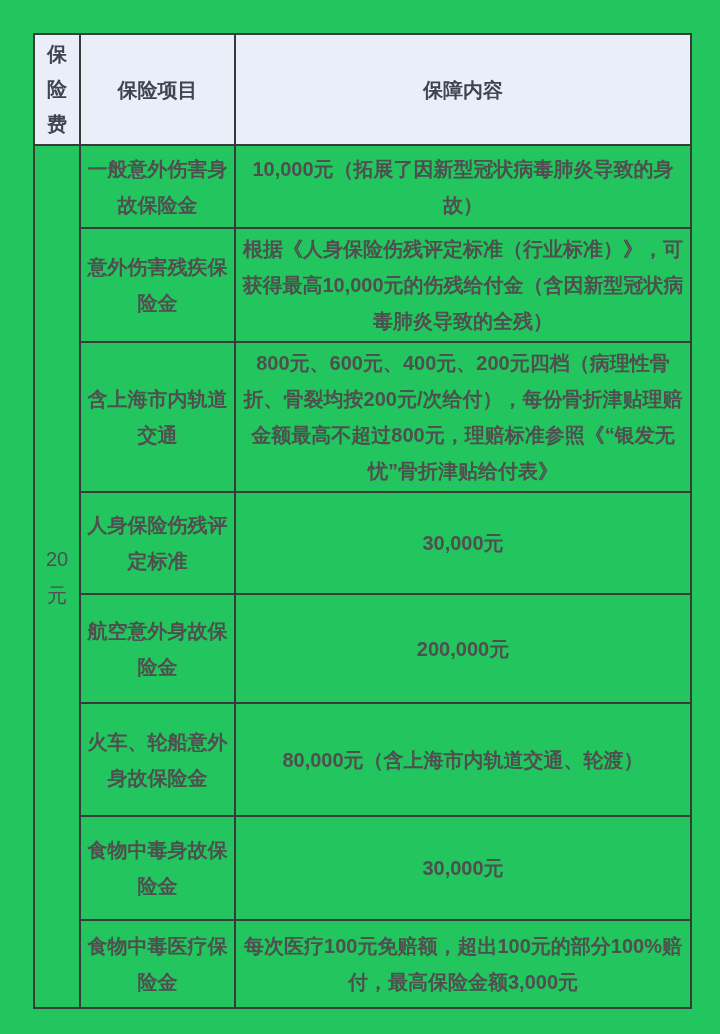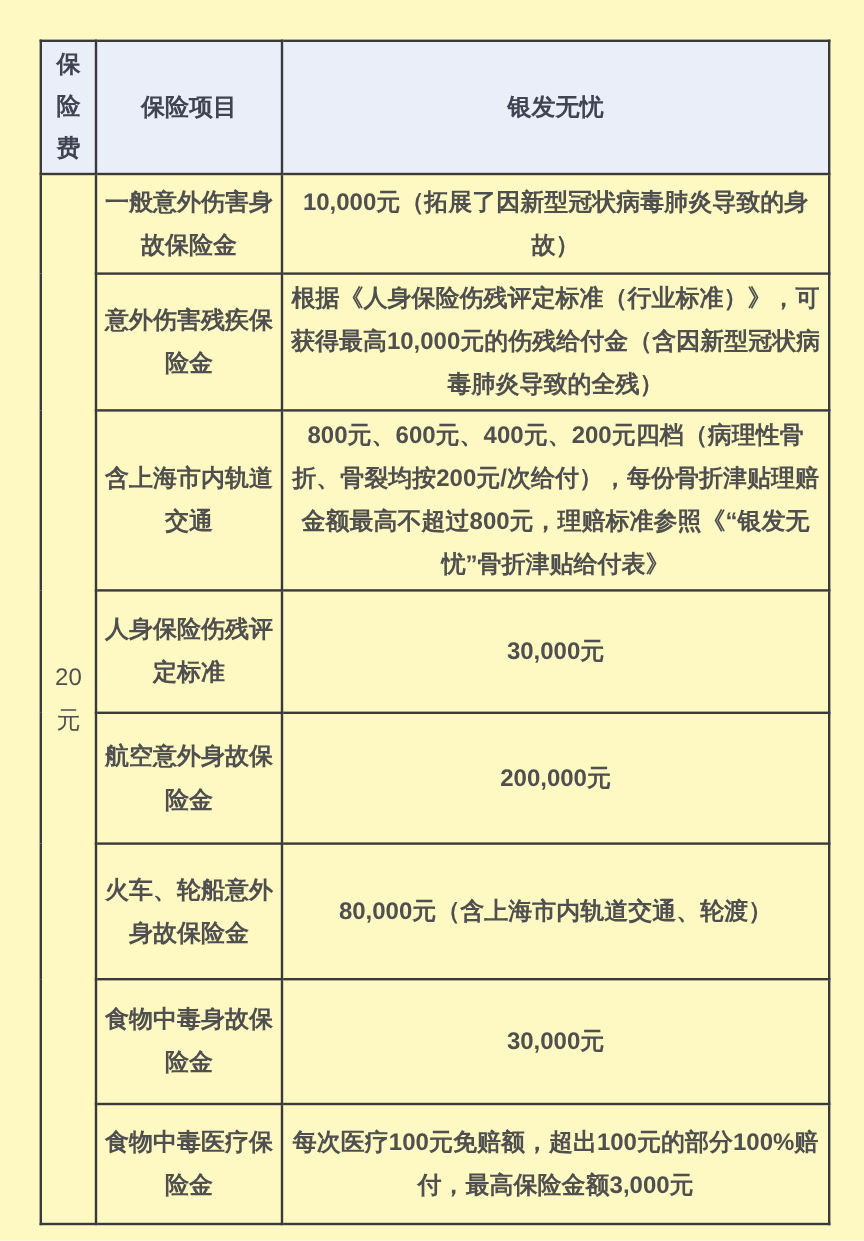--- a/index.html
+++ b/index.html
@@ -5,21 +5,21 @@
   html, body {
     margin: 0;
     padding: 0;
     background: #ffffff;
     font-family: "Liberation Sans", sans-serif;
   }
   .page {
     position: relative;
     width: 720px;
     height: 1034px;
-    background: #fef9c3;
+    background: #22c55e;
     overflow: hidden;
   }
   table.ins-table {
     position: absolute;
     left: 33px;
     top: 33px;
     width: 657px;
     border-collapse: collapse;
     table-layout: fixed;
     color: #4f4f4f;
@@ -68,42 +68,42 @@
     font-weight: bold;
   }
   
   tr.r0 td { height: 83px; }
   tr.r1 td { height: 107px; }
   tr.r2 td { height: 148px; }
   tr.r3 td { height: 102px; }
   tr.r4 td { height: 109px; }
   tr.r5 td { height: 113px; }
   tr.r6 td { height: 104px; }
-  tr.r7 td { height: 100px; }
+  tr.r7 td { height: 88px; }
 </style>
 </head>
 <body>
 
 <div class="page">
   <table class="ins-table">
     <colgroup>
       <col class="c-premium">
       <col class="c-item">
       <col class="c-cover">
     </colgroup>
     <thead>
       <tr>
         <th>
           <span class="vtext">保险费</span>
         </th>
         <th>
           <span>保险项目</span>
         </th>
         <th>
-          <span>银发无忧</span>
+          <span>保障内容</span>
         </th>
       </tr>
     </thead>
     <tbody>
       <tr class="r0">
         <td class="premium-cell" rowspan="8">
           <span class="block">20</span>
           <span class="block">元</span>
         </td>
         <td class="item-cell">一般意外伤害身故保险金</td>

